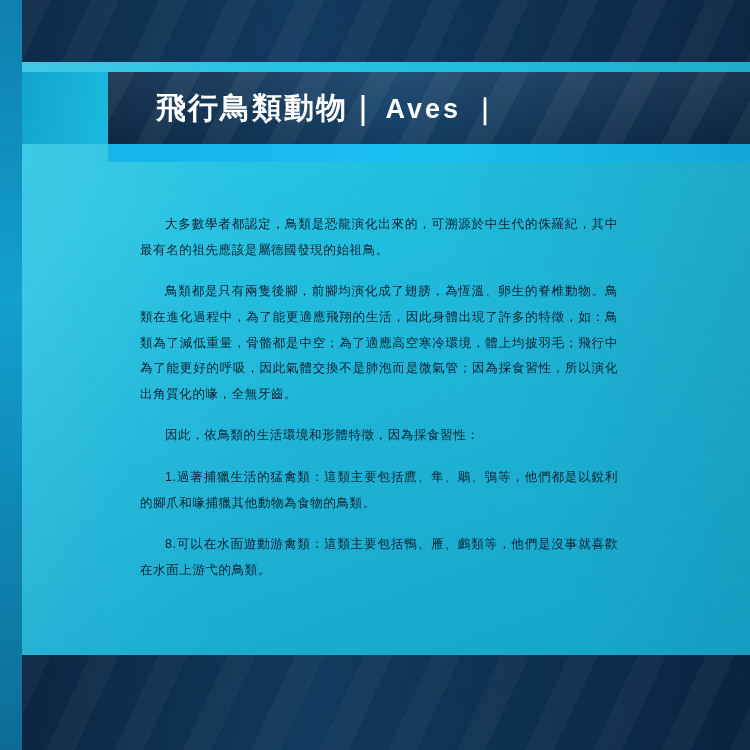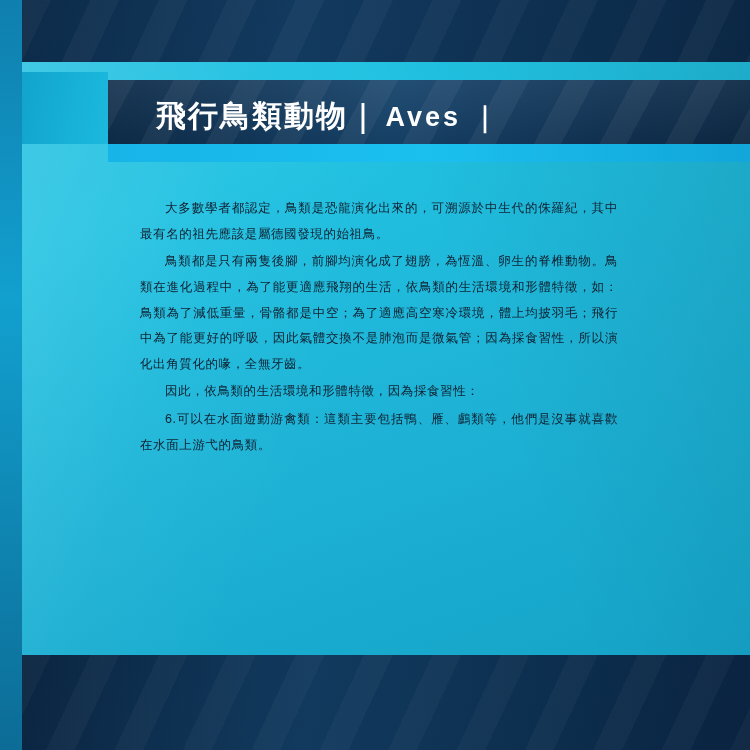--- a/index.html
+++ b/index.html
@@ -69,21 +69,21 @@
     position: absolute;
     left: 0; top: 0; right: 0; bottom: 0;
     background:
       repeating-linear-gradient(115deg, rgba(255,255,255,0.035) 0px, rgba(255,255,255,0.035) 26px, rgba(255,255,255,0) 26px, rgba(255,255,255,0) 62px);
   }
 
   
   .title-plate {
     position: absolute;
     left: 108px;
-    top: 80px;
+    top: 72px;
     width: 642px;
     height: 72px;
     background: linear-gradient(100deg, #0c2a48 0%, #15436b 45%, #103355 75%, #0b2743 100%);
     box-shadow: 0 2px 0 rgba(0,0,0,0.10);
   }
   .title-plate:after {
     content: "";
     position: absolute;
     left: 0; top: 0; right: 0; bottom: 0;
     background:
@@ -152,21 +152,21 @@
     left: 140px;
     top: 196px;
     width: 478px;
     color: #0f2030;
     font-size: 12.5px;
     line-height: 2.05;
     letter-spacing: 0.6px;
     text-align: justify;
   }
   .content p {
-    margin: 0 0 2px 0;
+    margin: 16px 0 2px 0;
     text-indent: 2em;
   }
 </style>
 </head>
 <body>
 
 <div class="page">
 
   <div class="left-band"></div>
   <div class="body-bg"></div>
@@ -178,20 +178,21 @@
   <div class="title-plate">
     <div class="title-text">
       <span>飛行鳥類動物｜</span><span class="lat">Aves ｜</span>
     </div>
   </div>
 
   <div class="accent-stripe"></div>
 
   <div class="content">
     <p>大多數學者都認定，鳥類是恐龍演化出來的，可溯源於中生代的侏羅紀，其中最有名的祖先應該是屬德國發現的始祖鳥。</p>
-    <p>鳥類都是只有兩隻後腳，前腳均演化成了翅膀，為恆溫、卵生的脊椎動物。鳥類在進化過程中，為了能更適應飛翔的生活，依鳥類的生活環境和形體特徵，如：鳥類為了減低重量，骨骼都是中空；為了適應高空寒冷環境，體上均披羽毛；飛行中為了能更好的呼吸，因此氣體交換不是肺泡而是微氣管；因為採食習性，所以演化出角質化的喙，全無牙齒。</p>
+    <p>鳥類都是只有兩隻後腳，前腳均演化成了翅膀，為恆溫、卵生的脊椎動物。鳥類在進化過程中，為了能更適應飛翔的生活，因此身體出現了許多的特徵，如：鳥類為了減低重量，骨骼都是中空；為了適應高空寒冷環境，體上均披羽毛；飛行中為了能更好的呼吸，因此氣體交換不是肺泡而是微氣管；因為採食習性，所以演化出角質化的喙，全無牙齒。</p>
     <p>因此，依鳥類的生活環境和形體特徵，因為採食習性：</p>
-    <p>6.可以在水面遊動游禽類：這類主要包括鴨、雁、鸕類等，他們是沒事就喜歡在水面上游弋的鳥類。</p>
+    <p>1.過著捕獵生活的猛禽類：這類主要包括鷹、隼、鵰、鴞等，他們都是以銳利的腳爪和喙捕獵其他動物為食物的鳥類。</p>
+    <p>8.可以在水面遊動游禽類：這類主要包括鴨、雁、鸕類等，他們是沒事就喜歡在水面上游弋的鳥類。</p>
   </div>
 
   <div class="bottom-dark"></div>
 
 </div>
 
 </body></html>

